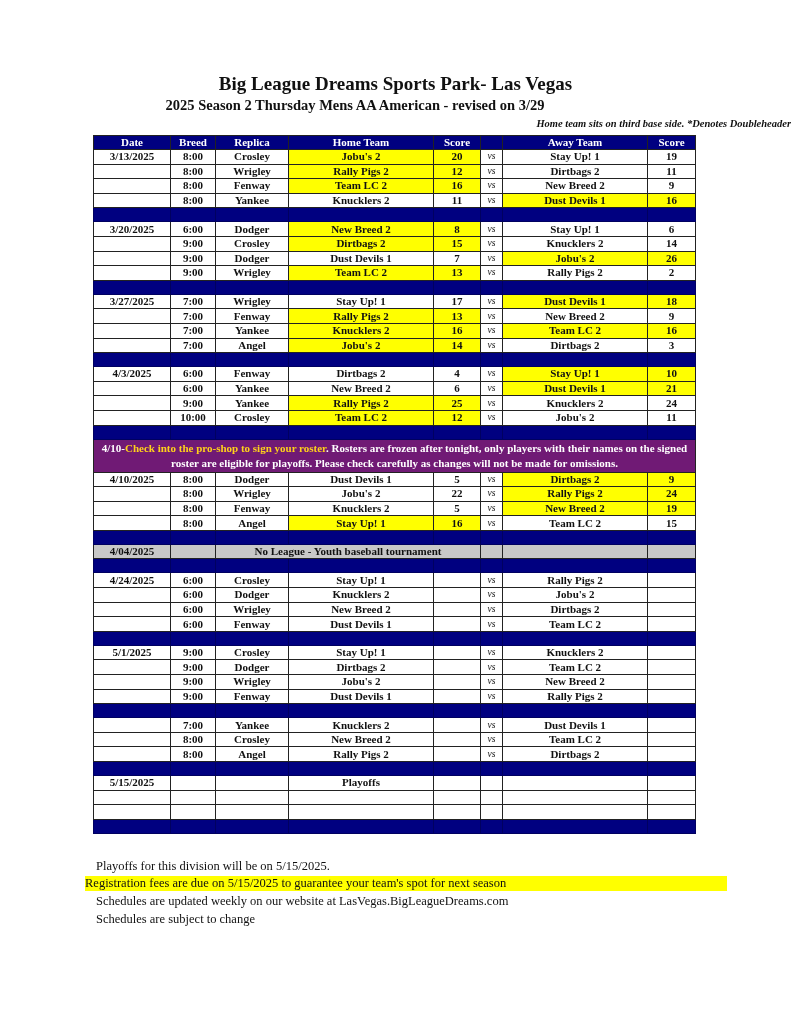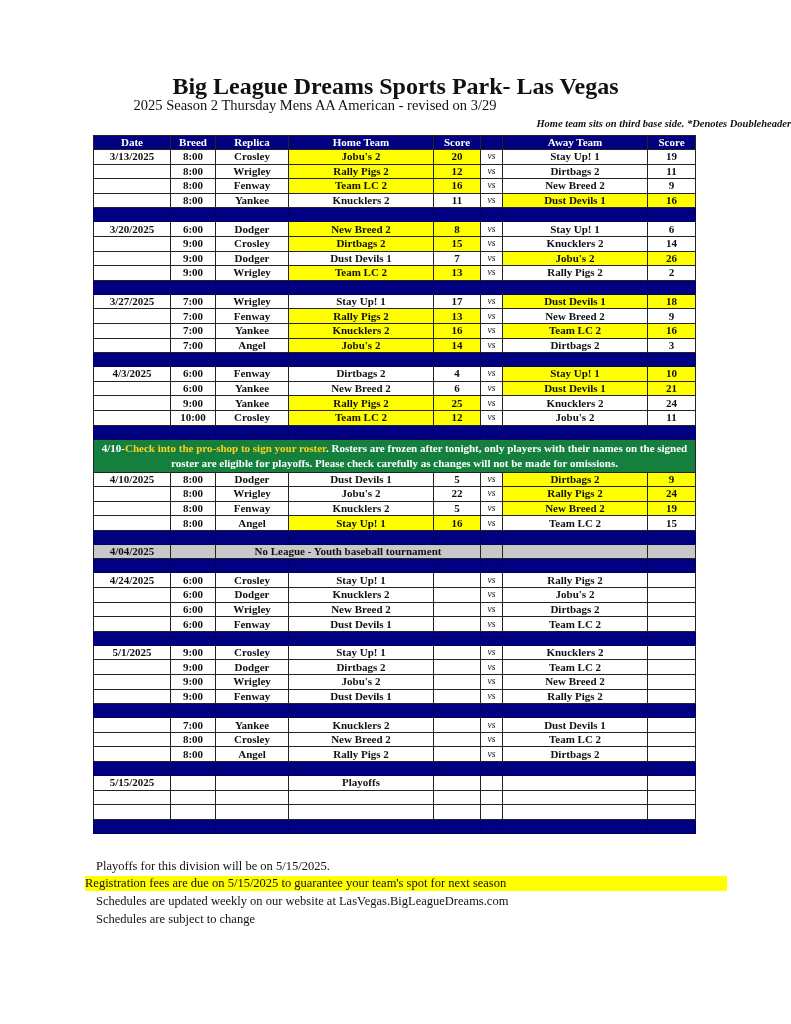--- a/index.html
+++ b/index.html
@@ -1,28 +1,28 @@
 <!DOCTYPE html>
 <html><head>
 <meta charset="utf-8">
 <style>
   html, body { margin:0; padding:0; background:#ffffff; }
   body { width:791px; height:1024px; position:relative; font-family:"Liberation Serif", serif; color:#111; overflow:hidden; }
-  .title { position:absolute; left:0; width:791px; top:73px; text-align:center; font-weight:bold; font-size:24px; }
-  .subtitle { position:absolute; left:0; width:630px; top:97px; text-align:center; font-weight:normal; font-size:14.5px; }
+  .title { position:absolute; left:0; width:791px; top:73px; text-align:center; font-weight:bold; font-size:19px; }
+  .subtitle { position:absolute; left:0; width:630px; top:97px; text-align:center; font-weight:bold; font-size:14.5px;padding-left:40px; }
   .note { position:absolute; left:0; width:791px; top:118px; text-align:right; font-weight:bold; font-style:italic; font-size:10.5px; }
   table.sched { position:absolute; left:93px; top:135px; width:602px; border-collapse:collapse; table-layout:fixed; font-weight:bold; font-size:11px; }
   table.sched td, table.sched th { border:1px solid #222; padding:0; text-align:center; white-space:nowrap; overflow:hidden; }
   table.sched th { background:#000080; color:#fff; height:13px; font-size:11px; line-height:13px; }
   table.sched td { height:13.6px; line-height:13px; }
   tr.spacer td { background:#000080; height:13px; border-color:#000060; }
   td.hl { background:#ffff00; }
   td.vs { font-style:italic; font-weight:normal; font-size:9.5px; }
   tr.gray td { background:#c8c8c8; }
-  tr.banner td { background:#15803d; color:#fff; font-size:11px; line-height:15px; height:32px; white-space:normal; padding:0 4px; }
+  tr.banner td { background:#701a75; color:#fff; font-size:11px; line-height:15px; height:32px; white-space:normal; padding:0 4px; }
   .bn-hl { color:#ffd21a; }
   .footer { position:absolute; left:96px; font-weight:normal; font-size:12.5px; }
   .footer.hl { background:#ffff00; left:85px; width:642px; padding-left:0; box-sizing:border-box; }
 </style>
 </head>
 <body>
 
 <div class="title">Big League Dreams Sports Park- Las Vegas</div>
 <div class="subtitle">2025 Season 2 Thursday Mens AA American - revised on 3/29</div>
 <div class="note">Home team sits on third base side.  *Denotes Doubleheader</div>

